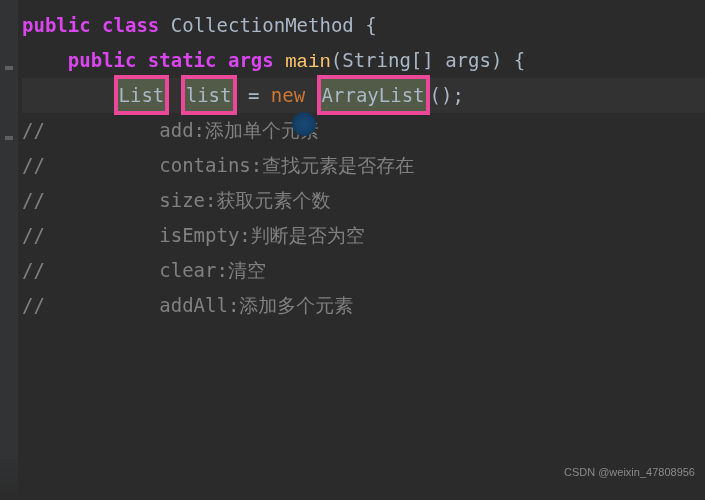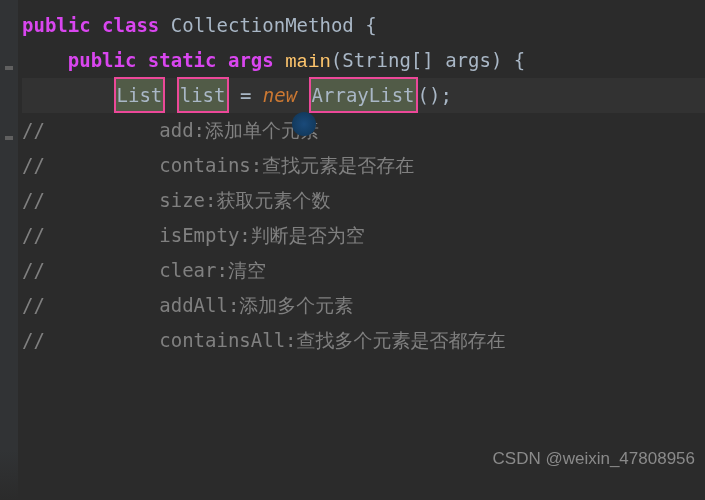--- a/index.html
+++ b/index.html
@@ -43,39 +43,39 @@
     }
     .line-highlight {
       background: #323232;
     }
     .kw { color: #d946ef; font-weight: 600; }
     .class-name { color: #a9b7c6; }
     .method-name { color: #ffc66d; font-family: Liberation Mono, monospace; }
     .comment { color: #808080; }
     .hl-box {
       background: #515b47;
-      border: 2px solid #ec4899;
+      border: 4px solid #ec4899;
       padding: 5px 1px;
     }
-    .new-kw { color: #cc7832; font-style: italic; }
+    .new-kw { color: #cc7832; }
     .cursor-blob {
       position: absolute;
       width: 24px;
       height: 24px;
       border-radius: 50%;
       background: radial-gradient(circle, #1a4a7a 0%, #123a5e 70%, transparent 100%);
       left: 292px;
       top: 112px;
     }
     .watermark {
       position: absolute;
-      bottom: 24px;
+      bottom: 10px;
       right: 10px;
       color: #8a8a8a;
-      font-size: 17px;
+      font-size: 11px;
       font-family: Arial, sans-serif;
     }
     .fade-bottom {
       position: absolute;
       bottom: 0;
       left: 0;
       right: 0;
       height: 50px;
       background: linear-gradient(to bottom, transparent, #2b2b2b);
       pointer-events: none;
@@ -95,20 +95,19 @@
   <div class="line"><span>    </span><span class="kw">public</span> <span class="kw">static</span> <span class="kw">args</span> <span class="method-name">main</span><span>(String[] args) {</span></div>
 
   <div class="line line-highlight"><span>        </span><span class="hl-box">List</span><span> </span><span class="hl-box">list</span><span> = </span><span class="new-kw">new</span><span> </span><span class="hl-box">ArrayList</span><span>();</span></div>
 
   <div class="line comment"><span>//</span><span>          </span><span>add:添加单个元素</span></div>
   <div class="line comment"><span>//</span><span>          </span><span>contains:查找元素是否存在</span></div>
   <div class="line comment"><span>//</span><span>          </span><span>size:获取元素个数</span></div>
   <div class="line comment"><span>//</span><span>          </span><span>isEmpty:判断是否为空</span></div>
   <div class="line comment"><span>//</span><span>          </span><span>clear:清空</span></div>
   <div class="line comment"><span>//</span><span>          </span><span>addAll:添加多个元素</span></div>
-  <div class="line comment"><span>//</span><span>          </span><span>containsAll:查找多个元素是否都存在</span></div>
 </div>
 
 <div class="cursor-blob"></div>
 
 <div class="fade-bottom"></div>
 
 <div class="watermark">CSDN @weixin_47808956</div>
 
 </body></html>

